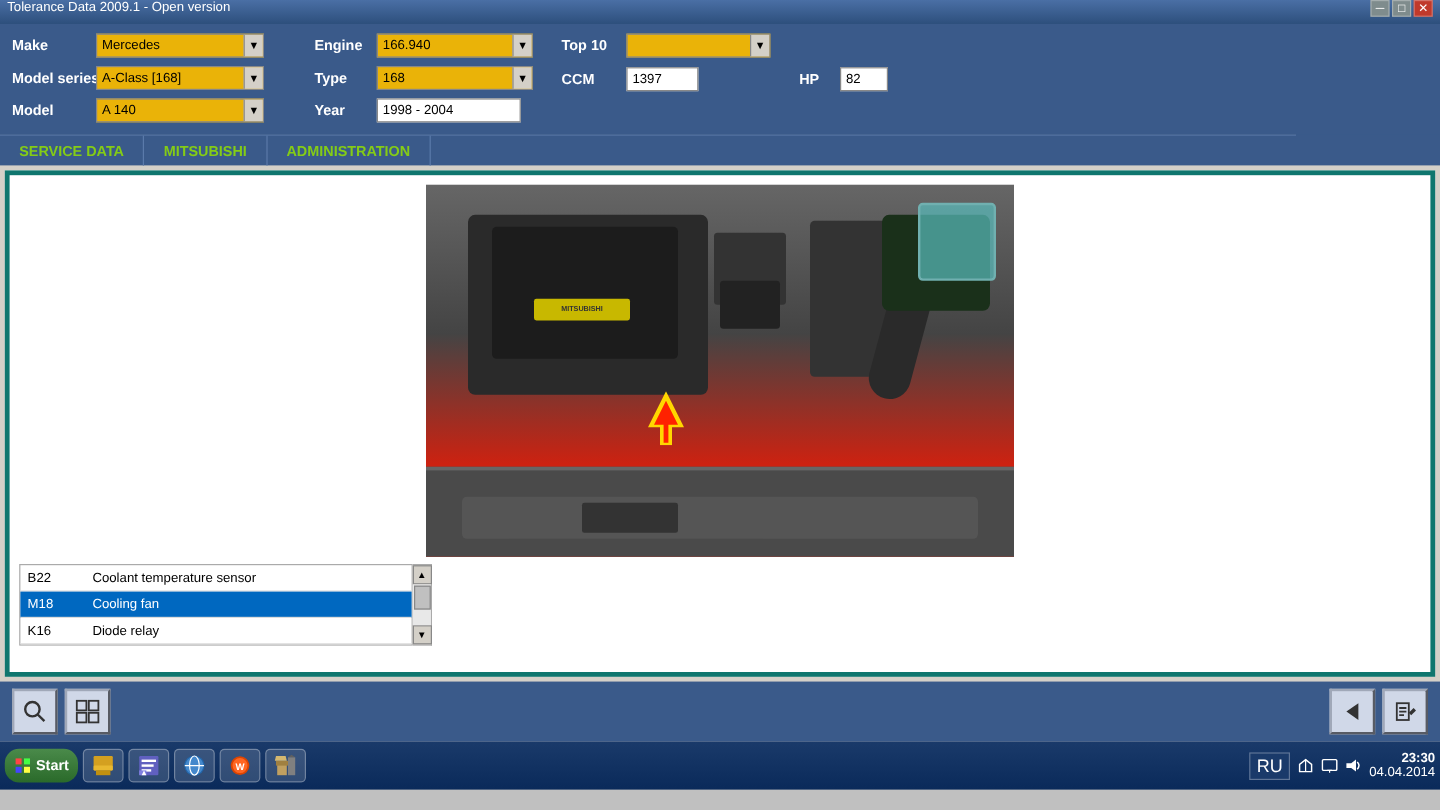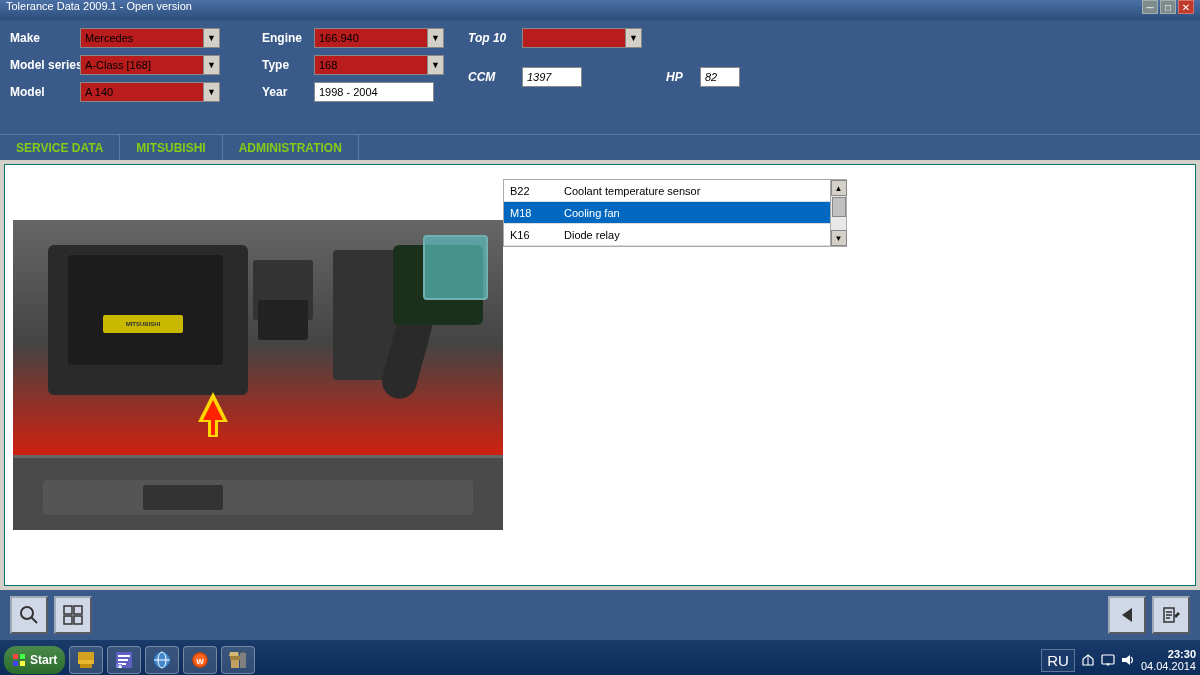--- a/index.html
+++ b/index.html
@@ -128,21 +128,21 @@
     
     .header-main {
       display: flex;
       gap: 0;
       padding: 6px 10px 6px 10px;
       background: #3a5a8a;
       position: relative;
     }
     .sel-box {
       display: flex;
-      background: #b91c1c;
+      background: #eab308;
       border: 1px solid #888;
       height: 20px;
       align-items: center;
     }
     .sel-val {
       flex: 1;
       padding: 0 4px;
       font-size: 11px;
       overflow: hidden;
       white-space: nowrap;
@@ -297,21 +297,21 @@
         <span class="sel-val">168</span>
         <span class="sel-arr">▼</span>
       </div>
       <span></span>
 
       <span class="header-label">Year</span>
       <div class="txt-box" style="width:120px;">1998 - 2004</div>
       <span></span>
     </div>
 
-    <div style="display:grid; grid-template-columns: 50px 120px 16px 30px 50px; grid-template-rows: 24px 24px 24px; gap: 15px 4px; align-items:center; margin-left:14px;font-style:italic;">
+    <div style="display:grid; grid-template-columns: 50px 120px 16px 30px 50px; grid-template-rows: 24px 24px 24px; gap: 4px 4px; align-items:center; margin-left:14px;">
       <span class="header-label">Top 10</span>
       <div class="sel-box">
         <span class="sel-val"></span>
         <span class="sel-arr">▼</span>
       </div>
       <span></span>
       <span></span>
       <span></span>
 
       <span class="header-label">CCM</span>
@@ -323,21 +323,21 @@
   </div>
 </div>
 
 <div class="navbar">
   <div class="nav-item">SERVICE DATA</div>
   <div class="nav-item">MITSUBISHI</div>
   <div class="nav-item">ADMINISTRATION</div>
 </div>
 
 <div style="background:#d4d0c8; flex:1; padding:4px; display:flex; flex-direction:column; height: 430px;">
-  <div style="background:white; border:1px solid #0f766e; flex:1; display:flex; flex-direction:row; align-items:center; padding:8px; overflow:hidden;">
+  <div style="background:white; border:4px solid #0f766e; flex:1; display:flex; flex-direction:column; align-items:center; padding:8px; overflow:hidden;">
 
     <div class="engine-photo">
 
       <div style="position:absolute;inset:0;background:linear-gradient(180deg,#666 0%,#444 40%,#cc2211 75%,#cc2211 100%);"></div>
 
       <div style="position:absolute;top:25px;left:35px;width:200px;height:150px;background:#2a2a2a;border-radius:6px;"></div>
 
       <div style="position:absolute;top:35px;left:55px;width:155px;height:110px;background:#1c1c1c;border-radius:4px;"></div>
 
       <div style="position:absolute;top:95px;left:90px;width:80px;height:18px;background:#c8b800;border-radius:2px;display:flex;align-items:center;justify-content:center;font-size:6px;color:#333;font-weight:bold;">MITSUBISHI</div>

